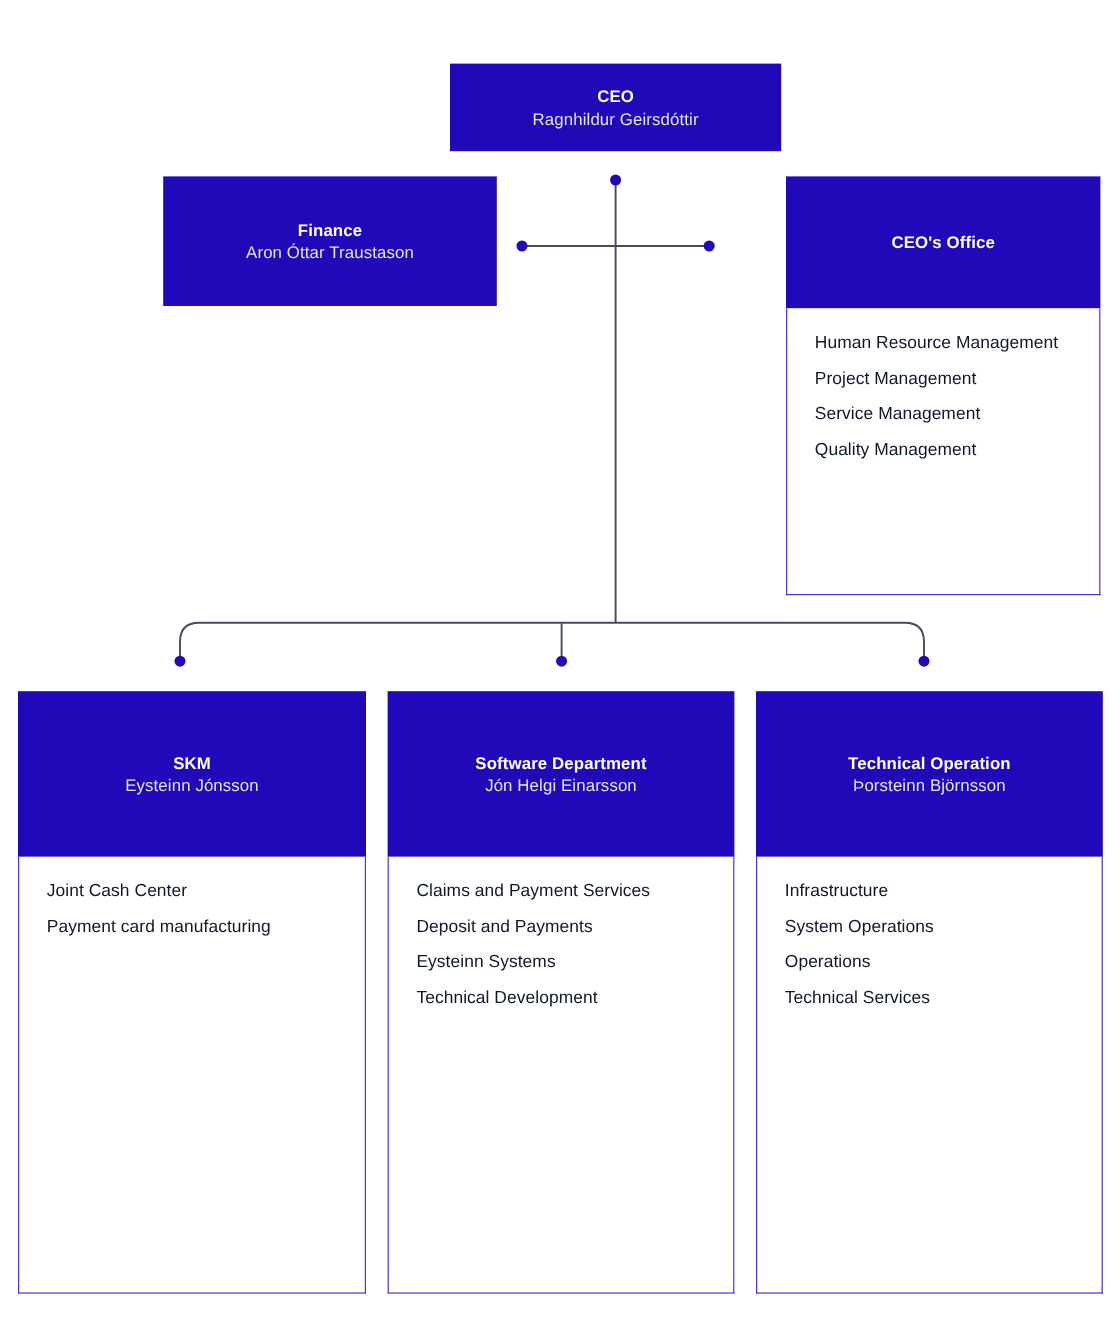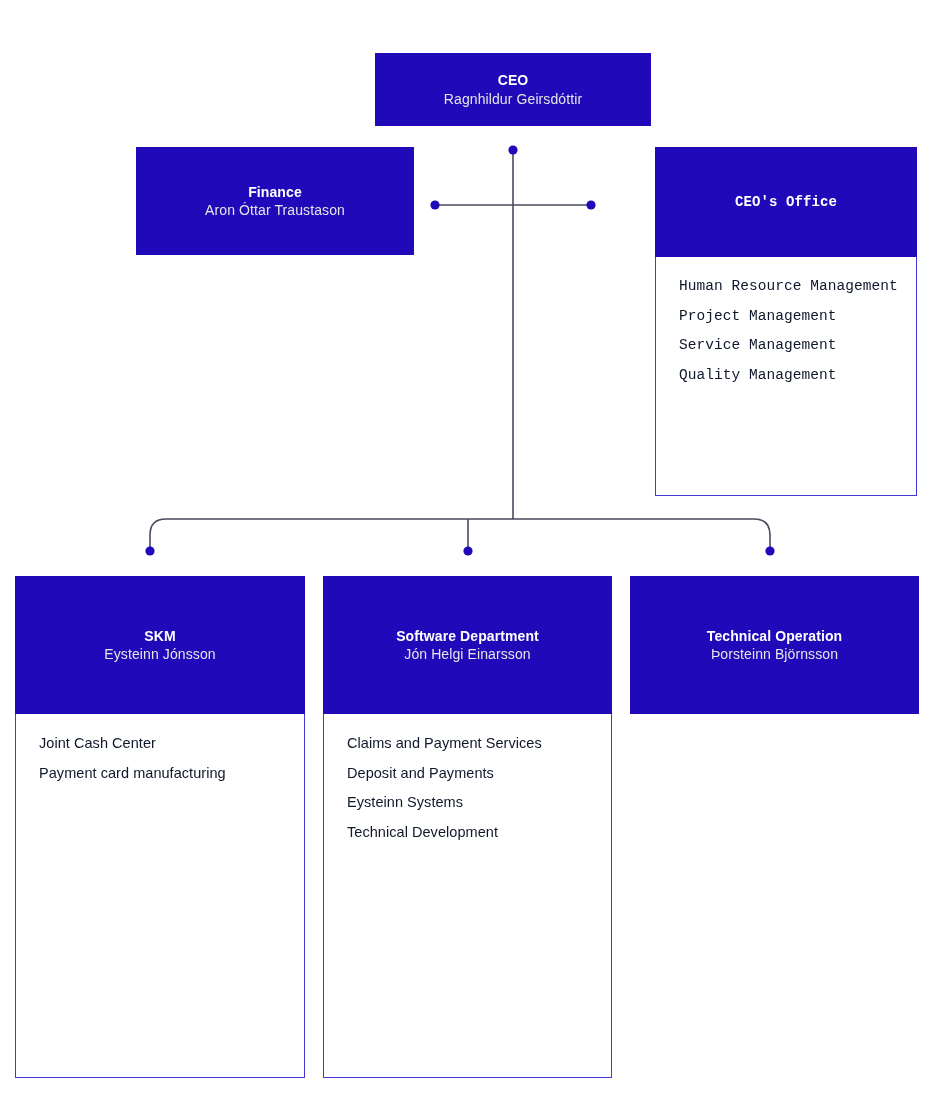--- a/index.html
+++ b/index.html
@@ -99,21 +99,20 @@
     width: 278px;
     height: 108px;
   }
   #node-finance .node-header { height: 108px; margin-left: 28px; }
 
   #node-ceo-office {
     left: 655px;
     top: 137px;
     width: 262px;
     height: 280px;
-    font-family: Liberation Mono, monospace;
   }
   #node-ceo-office .node-header { height: 110px; }
   #node-ceo-office .node-body  { height: 239px; }
 
   #node-skm {
     left: 15px;
     top: 566px;
     width: 290px;
     height: 502px;
   }
@@ -209,15 +208,21 @@
         <div class="node-body-item">Eysteinn Systems</div>
         <div class="node-body-item">Technical Development</div>
       </div>
   </div>
 
   <div class="node" id="node-techops">
     <div class="node-header">
       <div class="node-title">Technical Operation</div>
       <div class="node-subtitle">Þorsteinn Björnsson</div>
     </div>
+    <div class="node-body">
+        <div class="node-body-item">Infrastructure</div>
+        <div class="node-body-item">System Operations</div>
+        <div class="node-body-item">Operations</div>
+        <div class="node-body-item">Technical Services</div>
+      </div>
   </div>
 
 </div>
 
 </body></html>

